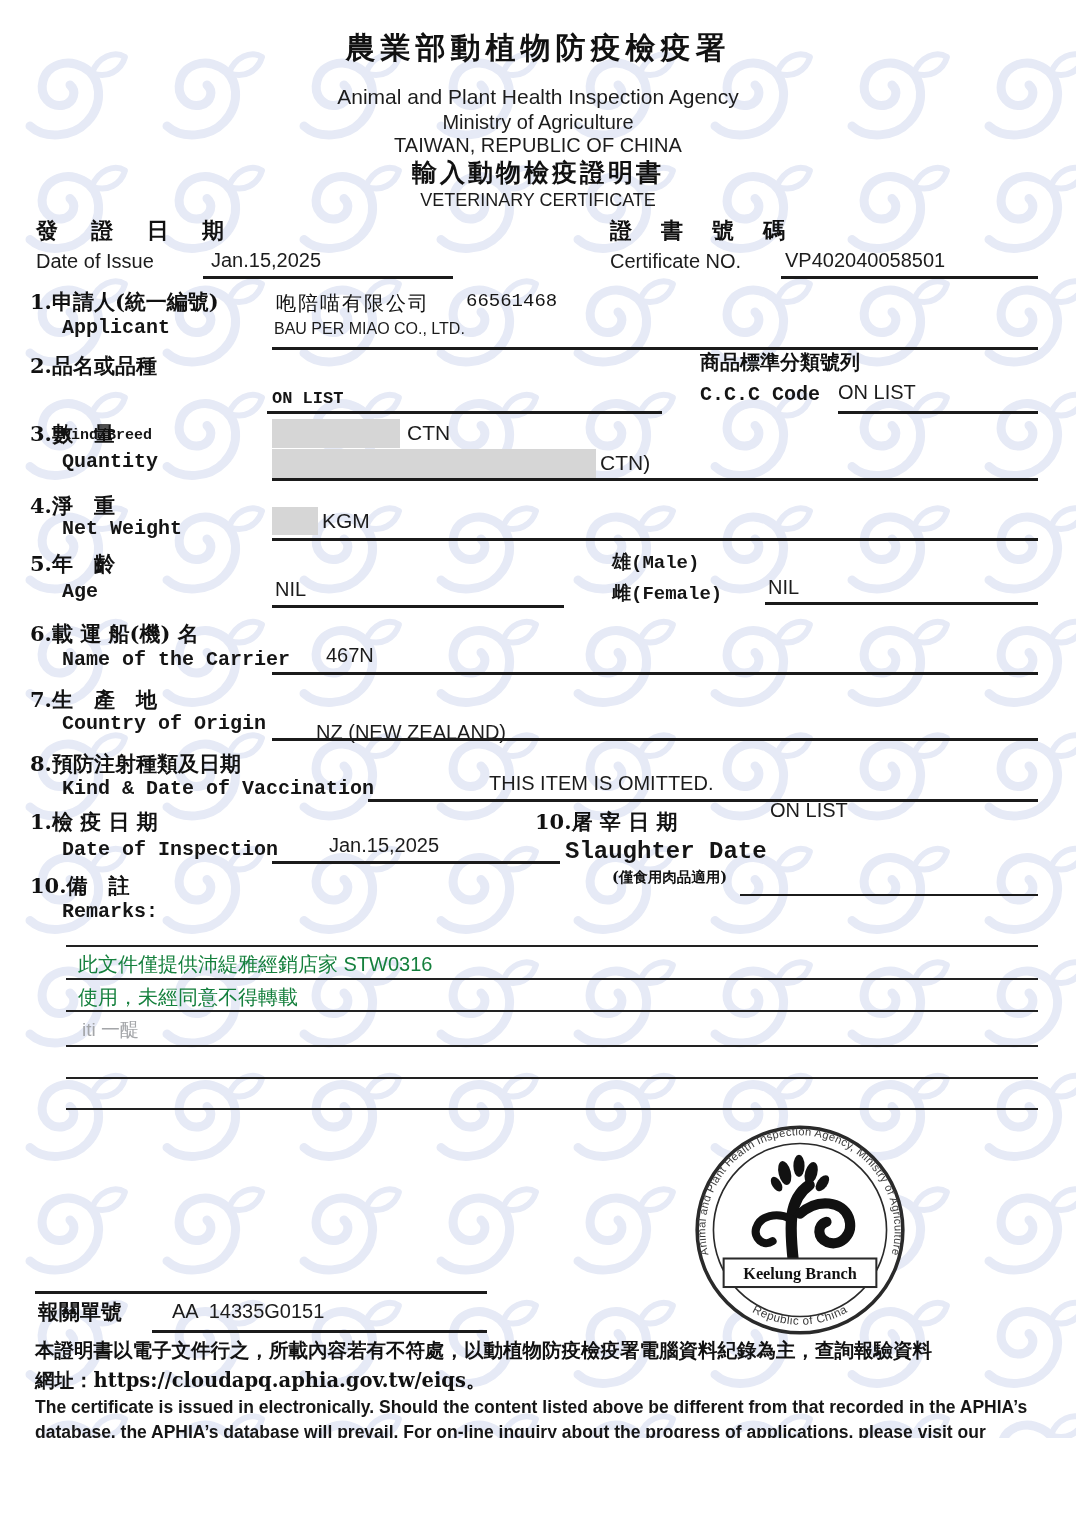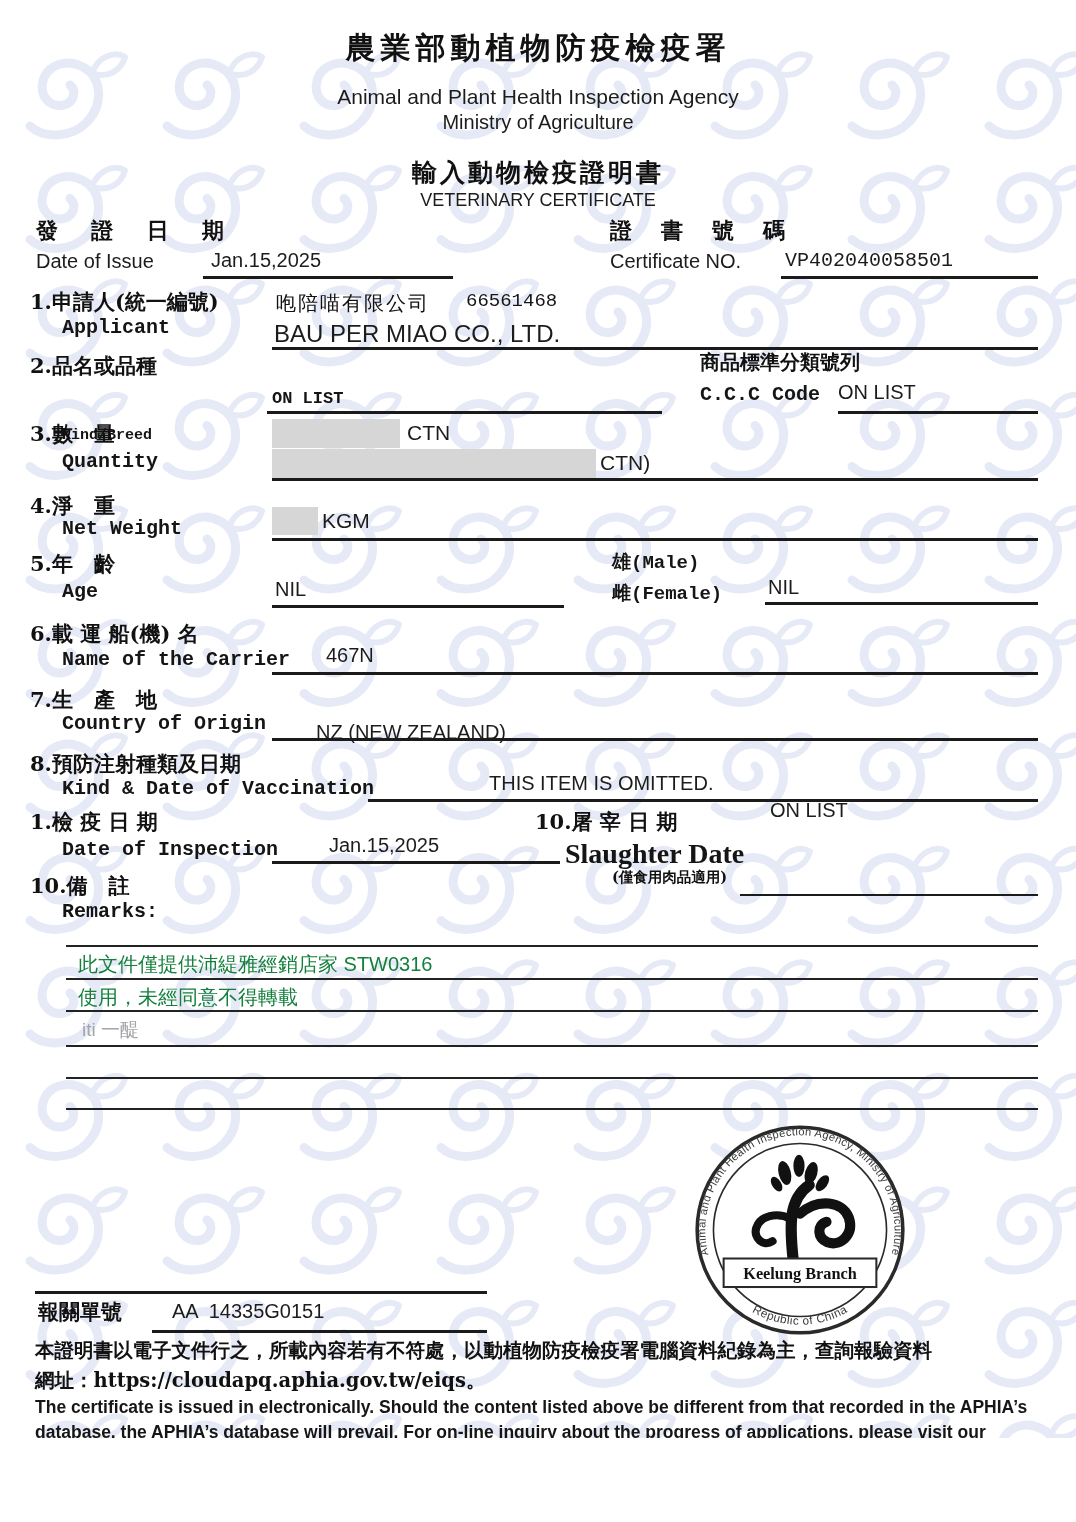--- a/index.html
+++ b/index.html
@@ -137,37 +137,38 @@
         <use href="#wm-motif" x="564" y="1406"></use>
         <use href="#wm-motif" x="701" y="1406"></use>
         <use href="#wm-motif" x="838" y="1406"></use>
         <use href="#wm-motif" x="975" y="1406"></use>
       </g>
   </svg>
 
   <div class="abs center fg zh" style="top:28px;font-size:30px;letter-spacing:5px;font-weight:600;">農業部動植物防疫檢疫署</div>
   <div class="abs center fg val" style="top:111px;font-size:20px;">Ministry of Agriculture</div>
   <div class="abs center fg val" style="top:85px;font-size:21px;">Animal and Plant Health Inspection Agency</div>
+  <div class="abs center fg val" style="top:134px;font-size:20px;">TAIWAN, REPUBLIC OF CHINA</div>
   <div class="abs center fg zh" style="top:156px;font-size:25px;letter-spacing:3px;font-weight:600;">輸入動物檢疫證明書</div>
   <div class="abs center fg val" style="top:190px;font-size:18px;">VETERINARY CERTIFICATE</div>
 
   <div class="abs fg zh t" style="left:36px;top:216px;font-size:22px;letter-spacing:6px;">發  證  日  期</div>
   <div class="abs fg zh t" style="left:610px;top:216px;font-size:22px;letter-spacing:6px;font-family:Liberation Serif, serif;">證  書  號  碼</div>
   <div class="abs fg val" style="left:36px;top:250px;font-size:20px;">Date of Issue</div>
   <div class="abs fg val" style="left:211px;top:249px;font-size:20px;">Jan.15,2025</div>
   <div class="rule fg" style="left:203px;top:276px;width:250px;"></div>
   <div class="abs fg val" style="left:610px;top:250px;font-size:20px;">Certificate NO.</div>
-  <div class="abs fg val" style="left:785px;top:249px;font-size:20px;font-family:Liberation Mono, monospace;">VP402040058501</div>
+  <div class="abs fg val" style="left:785px;top:249px;font-size:20px;">VP402040058501</div>
   <div class="rule fg" style="left:781px;top:276px;width:257px;"></div>
 
   <div class="abs fg zh" style="left:30px;top:288px;font-size:21px;">1.申請人(統一編號)</div>
   <div class="abs fg zh" style="left:276px;top:290px;font-size:20px;font-weight:400;letter-spacing:2px;">咆陪喵有限公司</div>
   <div class="abs fg mono" style="left:466px;top:290px;font-size:19px;font-weight:400;">66561468</div>
   <div class="abs fg mono" style="left:62px;top:316px;font-size:20px;">Applicant</div>
-  <div class="abs fg val" style="left:274px;top:320px;font-size:24px;">BAU PER MIAO CO., LTD.</div>
+  <div class="abs fg val" style="left:274px;top:320px;font-size:16px;">BAU PER MIAO CO., LTD.</div>
   <div class="rule fg" style="left:272px;top:347px;width:766px;"></div>
 
   <div class="abs fg zh" style="left:30px;top:352px;font-size:21px;">2.品名或品種</div>
   <div class="abs fg zh" style="left:700px;top:349px;font-size:20px;">商品標準分類號列</div>
   <div class="abs fg mono" style="left:62px;top:383px;font-size:15px;margin-top:44px;">Kind/Breed</div>
   <div class="abs fg mono" style="left:272px;top:389px;font-size:17px;font-weight:600;">ON LIST</div>
   <div class="rule fg" style="left:267px;top:411px;width:395px;"></div>
   <div class="abs fg mono" style="left:700px;top:383px;font-size:20px;">C.C.C Code</div>
   <div class="abs fg val" style="left:838px;top:381px;font-size:20px;">ON LIST</div>
   <div class="rule fg" style="left:838px;top:411px;width:200px;"></div>
@@ -208,21 +209,21 @@
   <div class="abs fg zh" style="left:30px;top:750px;font-size:21px;">8.預防注射種類及日期</div>
   <div class="abs fg mono" style="left:62px;top:777px;font-size:20px;">Kind &amp; Date of Vaccination</div>
   <div class="abs fg val" style="left:489px;top:772px;font-size:20px;">THIS ITEM IS OMITTED.</div>
   <div class="rule fg" style="left:368px;top:799px;width:670px;"></div>
 
   <div class="abs fg zh" style="left:30px;top:808px;font-size:21px;">1.檢 疫 日 期</div>
   <div class="abs fg zh" style="left:535px;top:808px;font-size:21px;">10.屠 宰 日 期</div>
   <div class="abs fg val" style="left:770px;top:799px;font-size:20px;">ON LIST</div>
   <div class="abs fg mono" style="left:62px;top:838px;font-size:20px;">Date of Inspection</div>
   <div class="abs fg val" style="left:329px;top:834px;font-size:20px;">Jan.15,2025</div>
-  <div class="abs fg mono" style="left:565px;top:838px;font-size:28px;font-family:Liberation Serif, serif;">Slaughter Date</div>
+  <div class="abs fg mono" style="left:565px;top:838px;font-size:24px;">Slaughter Date</div>
   <div class="rule fg" style="left:272px;top:861px;width:288px;"></div>
 
   <div class="abs fg zh t" style="left:30px;top:872px;font-size:21px;">10.備　註</div>
   <div class="abs fg zh" style="left:612px;top:868px;font-size:14.5px;">(僅食用肉品適用)</div>
   <div class="rule fg" style="left:740px;top:894px;width:298px;border-bottom-width:2.5px;"></div>
   <div class="abs fg mono" style="left:62px;top:900px;font-size:20px;">Remarks:</div>
 
   <div class="rule-thin fg" style="left:66px;top:945px;width:972px;"></div>
   <div class="abs fg val grayline" style="left:78px;top:951px;font-size:20px;">此文件僅提供沛緹雅經銷店家 STW0316</div>
   <div class="rule-thin fg" style="left:66px;top:978px;width:972px;"></div>

